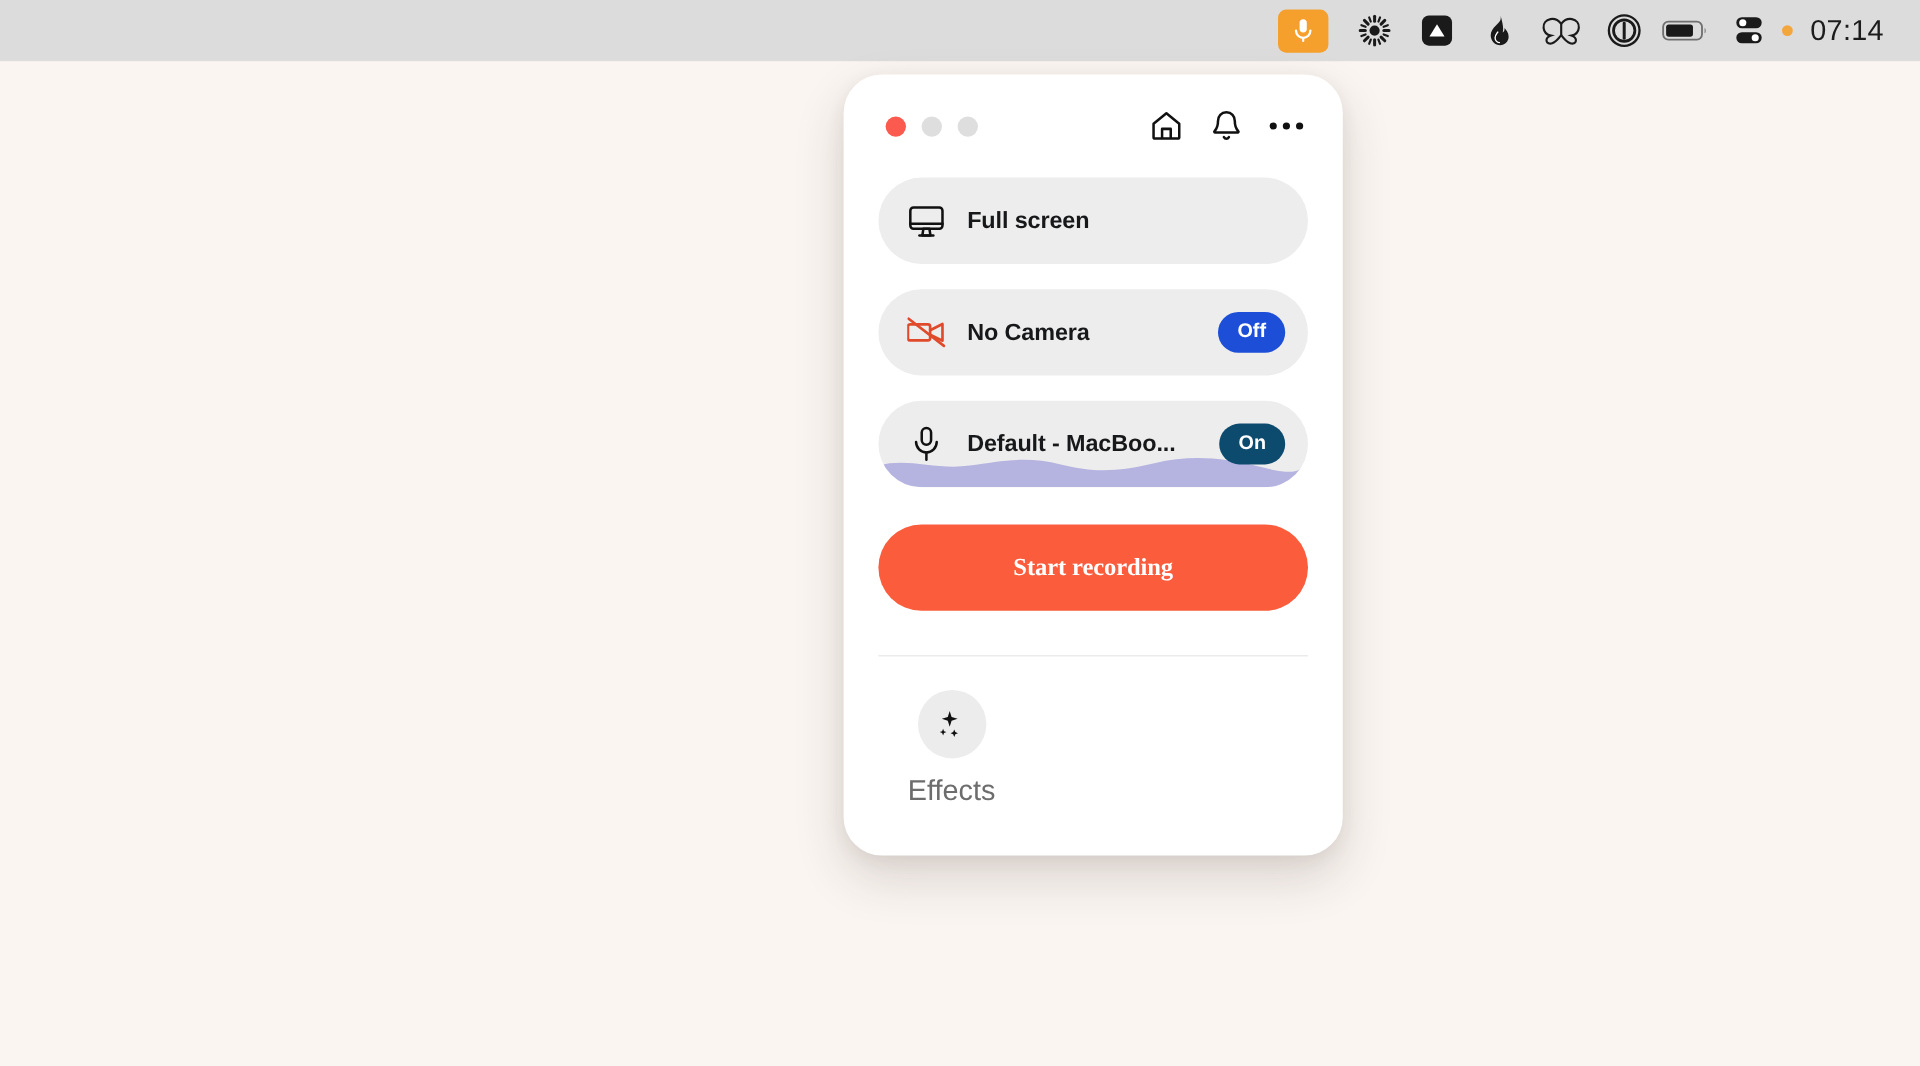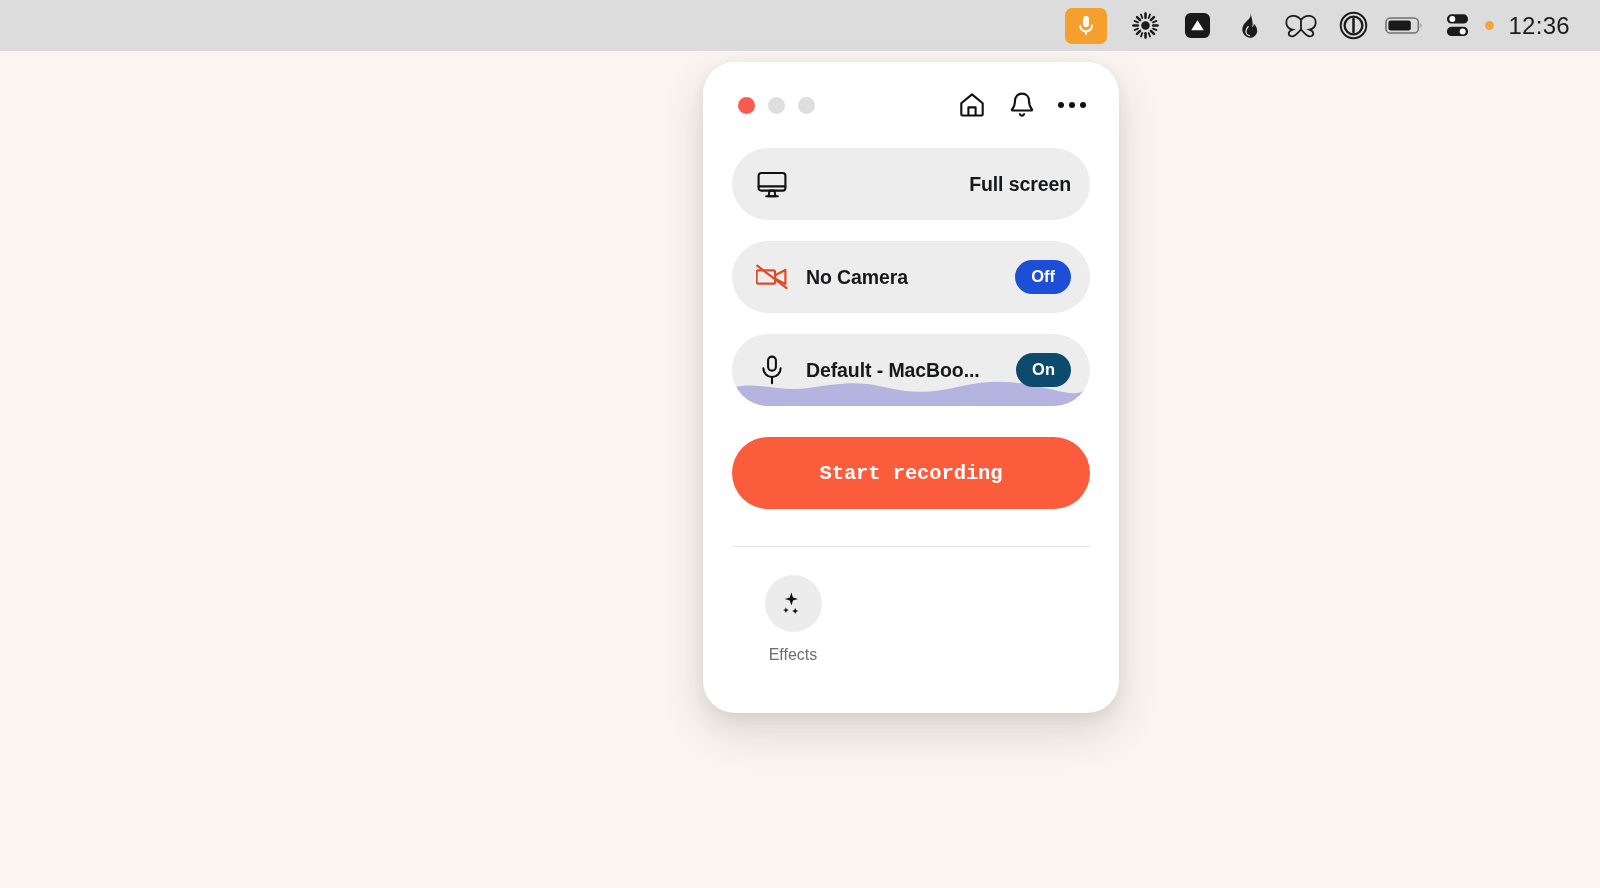--- a/index.html
+++ b/index.html
@@ -138,21 +138,20 @@
   .opt-row {
     height: 72px;
     background: #ededed;
     border-radius: 36px;
     display: flex;
     align-items: center;
     padding: 0 19px 0 23px;
     margin-bottom: 21px;
     position: relative;
     overflow: hidden;
-    justify-content: space-between;
   }
   .opt-row:first-of-type { margin-top: 7px; }
 
   .opt-icon {
     width: 34px;
     display: flex;
     align-items: center;
     justify-content: center;
     flex: none;
     z-index: 2;
@@ -198,21 +197,21 @@
   .record-btn {
     display: block;
     width: 358px;
     height: 72px;
     background: #fa5c3c;
     border: none;
     border-radius: 36px;
     color: #fff;
     font-size: 20.5px;
     font-weight: bold;
-    font-family: Liberation Mono, monospace;
+    font-family: Liberation Serif, serif;
     cursor: pointer;
     margin-top: 31px;
     letter-spacing: -0.1px;
   }
 
   .divider {
     height: 1px;
     background: #e6e6e6;
     margin: 37px 0 0 0;
   }
@@ -234,21 +233,21 @@
     width: 57px; height: 57px;
     border-radius: 50%;
     background: #ececec;
     display: flex;
     align-items: center;
     justify-content: center;
   }
   .tool-circle svg { display: block; }
   .tool-label {
     margin-top: 14px;
-    font-size: 16px;
+    font-size: 24px;
     color: #6d6d6d;
     white-space: nowrap;
     text-align: right;
   }
 </style>
 </head>
 <body>
 
 <div class="menubar">
   <div class="menubar-items">
@@ -329,21 +328,21 @@
       <svg width="27" height="25" viewBox="0 0 28 26">
         <rect x="3" y="1.4" width="22" height="9.6" rx="4.8" fill="#1a1a1a"></rect>
         <circle cx="8.6" cy="6.2" r="3.1" fill="#ffffff"></circle>
         <rect x="3" y="14.4" width="22" height="9.6" rx="4.8" fill="#1a1a1a"></rect>
         <circle cx="19.4" cy="19.2" r="3.1" fill="#ffffff"></circle>
       </svg>
     </div>
 
     <div class="orange-dot"></div>
 
-    <div class="clock">12:36</div>
+    <div class="clock">07:14</div>
   </div>
 </div>
 
 <div class="app-card">
 
   <div class="card-header">
     <div class="traffic-lights">
       <span class="tl red"></span>
       <span class="tl gray"></span>
       <span class="tl gray"></span>

